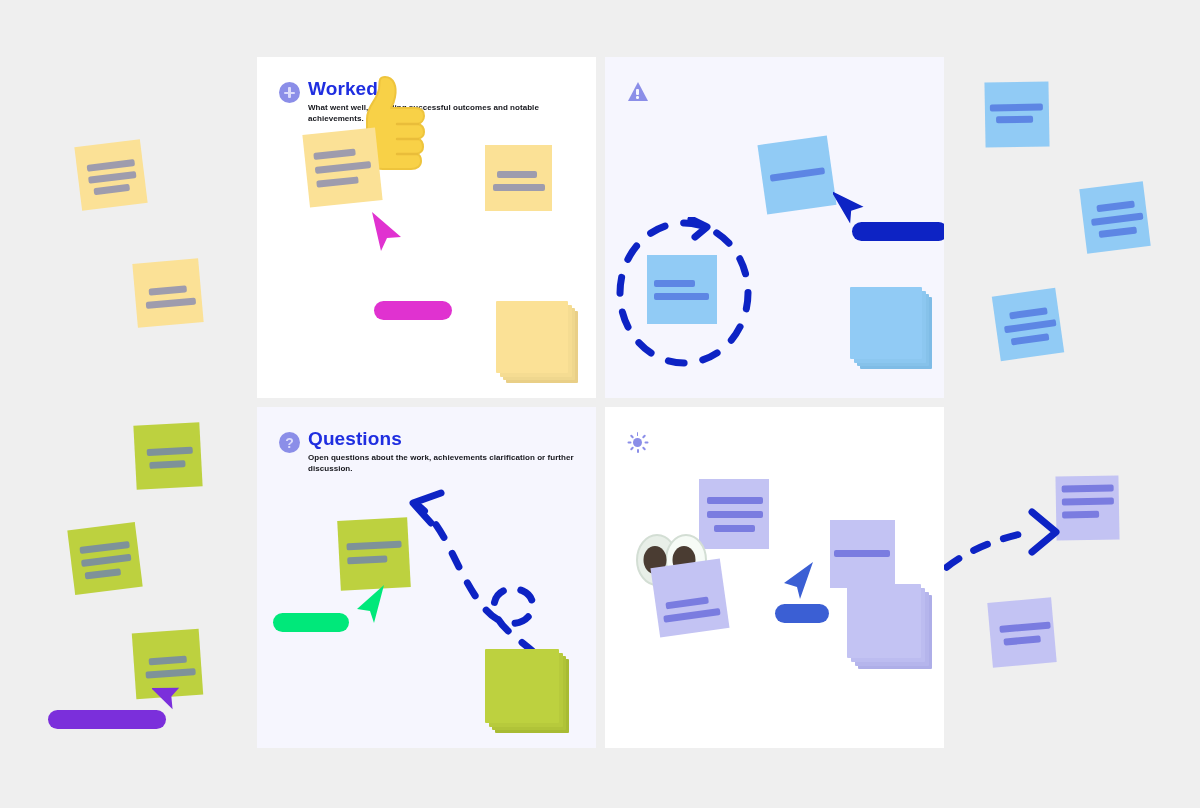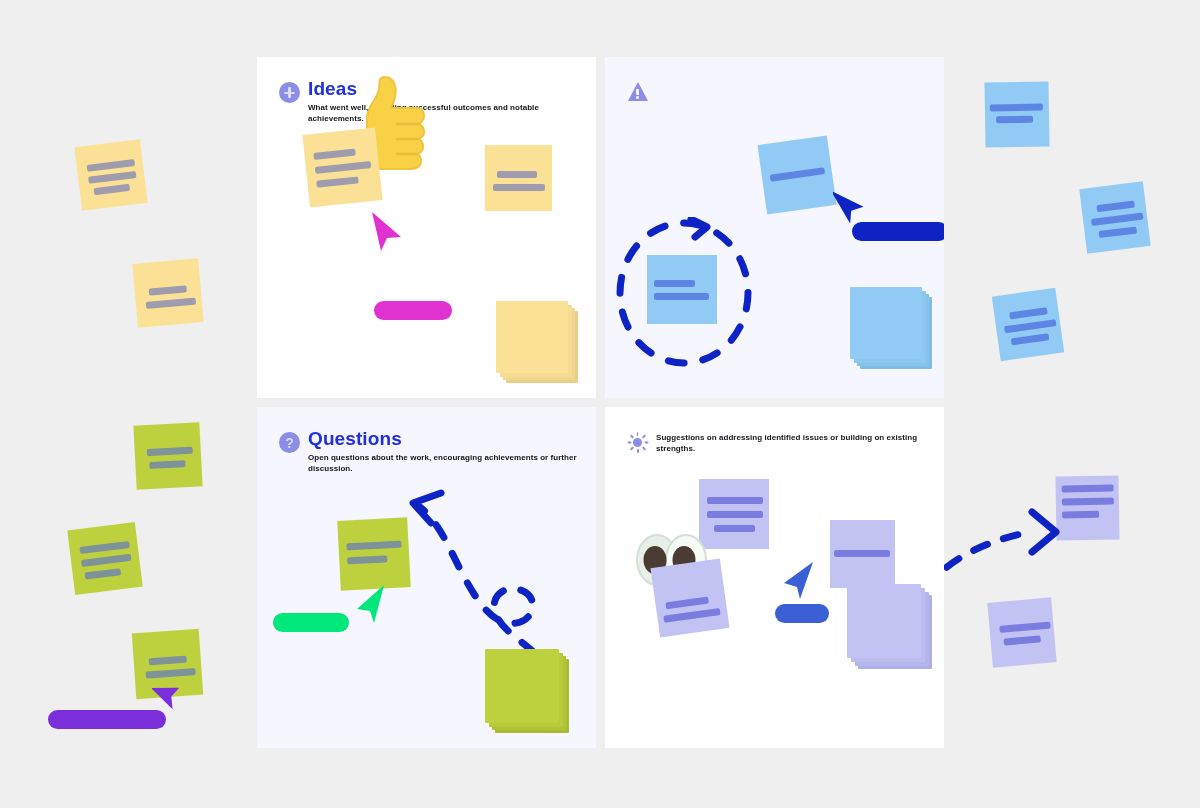--- a/index.html
+++ b/index.html
@@ -127,21 +127,21 @@
     <path d="M16 220 C 18 150, 50 92, 150 72" fill="none" stroke="#0d23c4" stroke-width="7" stroke-linecap="round" stroke-dasharray="15 17"></path>
     <path d="M152 52 L176 72 L152 92" fill="none" stroke="#0d23c4" stroke-width="7" stroke-linecap="round" stroke-linejoin="round"></path>
   </svg>
 
   <div class="board">
 
     <div class="panel white">
       <div class="phead">
         <div class="picon ic-plus"></div>
         <div class="ptext">
-          <div class="ptitle">Ideas</div>
+          <div class="ptitle">Worked</div>
           <div class="pdesc">What went well, including successful outcomes and notable achievements.</div>
         </div>
       </div>
 
       <div class="note" style="left:228px;top:88px;width:67px;height:66px;background:#fbe196;">
         <div class="ln" style="left:12px;top:26px;width:40px;background:#9e9cad;"></div>
         <div class="ln" style="left:8px;top:39px;width:52px;background:#9e9cad;"></div>
       </div>
 
       <div class="stack" style="left:239px;top:244px;width:90px;height:90px;">
@@ -214,21 +214,21 @@
         <i style="left:4px;top:4px;width:72px;height:72px;background:#8cc7f0;"></i>
         <i style="left:0px;top:0px;width:72px;height:72px;background:#91cbf5;"></i>
       </div>
     </div>
 
     <div class="panel lav">
       <div class="phead">
         <div class="picon ic-q">?</div>
         <div class="ptext">
           <div class="ptitle">Questions</div>
-          <div class="pdesc">Open questions about the work, encouraging achievements or further discussion.</div>
+          <div class="pdesc">Open questions about the work, achievements clarification or further discussion.</div>
         </div>
       </div>
 
       <svg style="position:absolute;left:130px;top:80px;" width="190" height="210" aria-hidden="true">
         <path d="M168 190 C 150 160, 120 150, 110 130 C 100 110, 118 96, 136 104
                  C 154 112, 146 140, 120 136 C 96 132, 78 92, 62 60 C 52 40, 42 26, 30 18" fill="none" stroke="#0d23c4" stroke-width="7" stroke-linecap="round" stroke-dasharray="15 18"></path>
         <path d="M54 6 L26 16 L44 36" fill="none" stroke="#0d23c4" stroke-width="7" stroke-linecap="round" stroke-linejoin="round"></path>
       </svg>
 
       <div class="note" style="left:82px;top:112px;width:70px;height:70px;background:#bdd13f;transform:rotate(-3deg);">
@@ -258,21 +258,20 @@
           <span class="ray" style="transform:rotate(0deg)"></span>
           <span class="ray" style="transform:rotate(45deg)"></span>
           <span class="ray" style="transform:rotate(90deg)"></span>
           <span class="ray" style="transform:rotate(135deg)"></span>
           <span class="ray" style="transform:rotate(180deg)"></span>
           <span class="ray" style="transform:rotate(225deg)"></span>
           <span class="ray" style="transform:rotate(270deg)"></span>
           <span class="ray" style="transform:rotate(315deg)"></span>
         </div>
         <div class="ptext">
-          <div class="pdesc">Suggestions on addressing identified issues or building on existing strengths.</div>
         </div>
       </div>
 
       <div class="note" style="left:94px;top:72px;width:70px;height:70px;background:#c3c3f3;">
         <div class="ln" style="left:8px;top:18px;width:56px;background:#7a7ce0;"></div>
         <div class="ln" style="left:8px;top:32px;width:56px;background:#7a7ce0;"></div>
         <div class="ln" style="left:15px;top:46px;width:41px;background:#7a7ce0;"></div>
       </div>
 
       <div class="note" style="left:225px;top:113px;width:65px;height:68px;background:#c3c3f3;">

